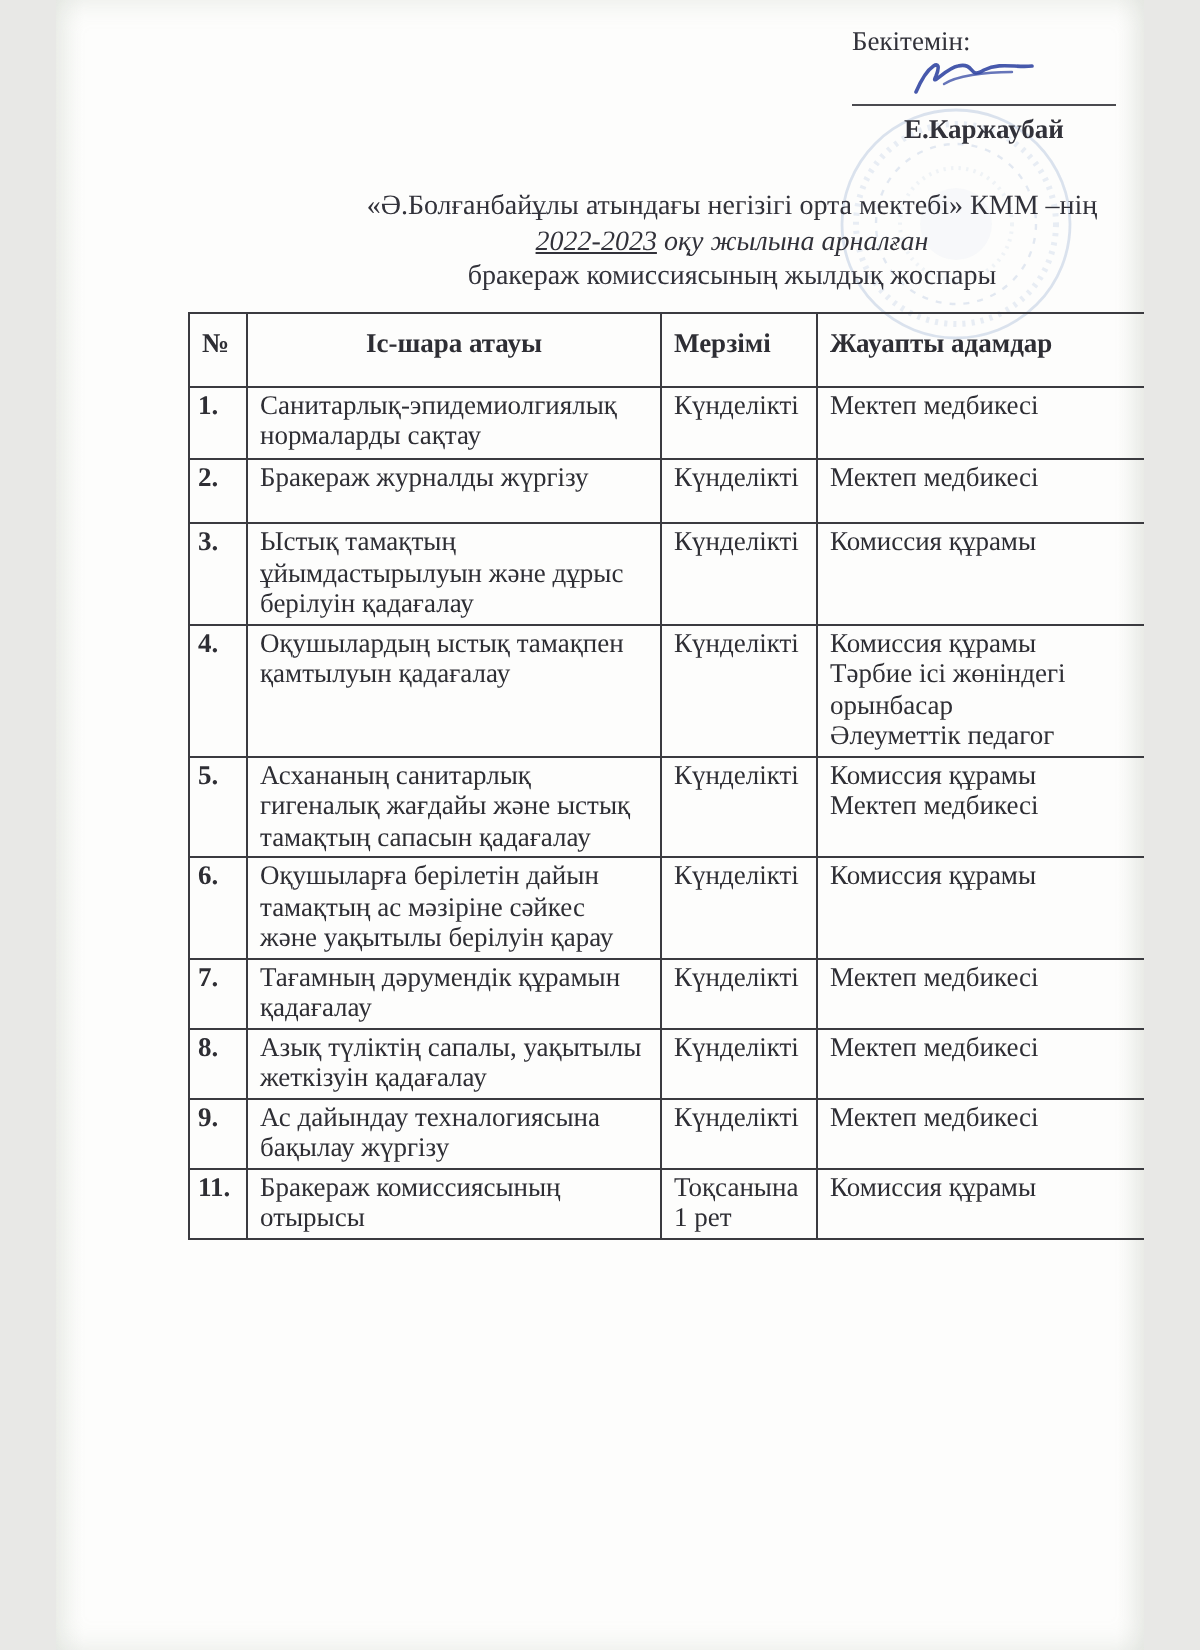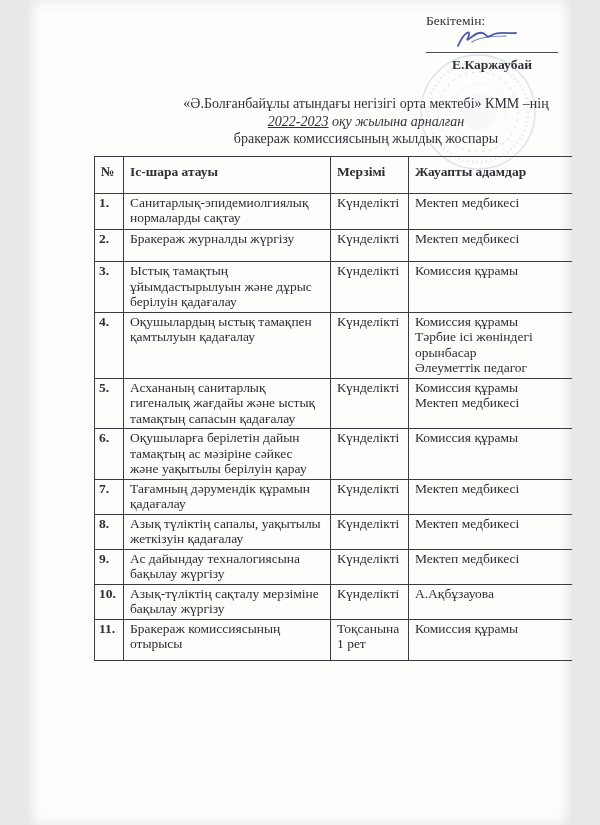--- a/index.html
+++ b/index.html
@@ -47,21 +47,21 @@
     border-collapse:collapse;table-layout:fixed;
     font-size:13.5px;line-height:15.5px;color:#2e2e34;
   }
   table.plan th,table.plan td{
     border:1.6px solid #3b3b40;
     vertical-align:top;text-align:left;
     padding:1px 6px 2px;
     overflow:hidden;
   }
   table.plan thead th{font-weight:bold;padding:7px 6px 13px;}
-  table.plan thead th.c{text-align:left;}
+  table.plan thead th.c{text-align:center;}
   table.plan td.no{font-weight:bold;padding-left:4px;}
   table.plan td.resp{white-space:pre-line;}
   table.plan tbody tr:nth-child(1) td{padding-bottom:3px;}
   table.plan tbody tr:nth-child(2) td{padding-bottom:15px;}
   table.plan tbody tr:nth-child(11) td{padding-bottom:8px;margin-top:20px;}
 </style>
 </head>
 <body>
 
 <div class="page">
@@ -161,26 +161,20 @@
           <td>Күнделікті</td>
           <td class="resp">Мектеп медбикесі</td>
         </tr>
         <tr>
           <td class="no">9.</td>
           <td>Ас дайындау техналогиясына бақылау жүргізу</td>
           <td>Күнделікті</td>
           <td class="resp">Мектеп медбикесі</td>
         </tr>
         <tr>
-          <td class="no">10.</td>
-          <td>Азық-түліктің сақталу мерзіміне бақылау жүргізу</td>
-          <td>Күнделікті</td>
-          <td class="resp">А.Ақбұзауова</td>
-        </tr>
-        <tr>
           <td class="no">11.</td>
           <td>Бракераж комиссиясының отырысы</td>
           <td>Тоқсанына 1 рет</td>
           <td class="resp">Комиссия құрамы</td>
         </tr>
       </tbody>
   </table>
 
 </div>
 

